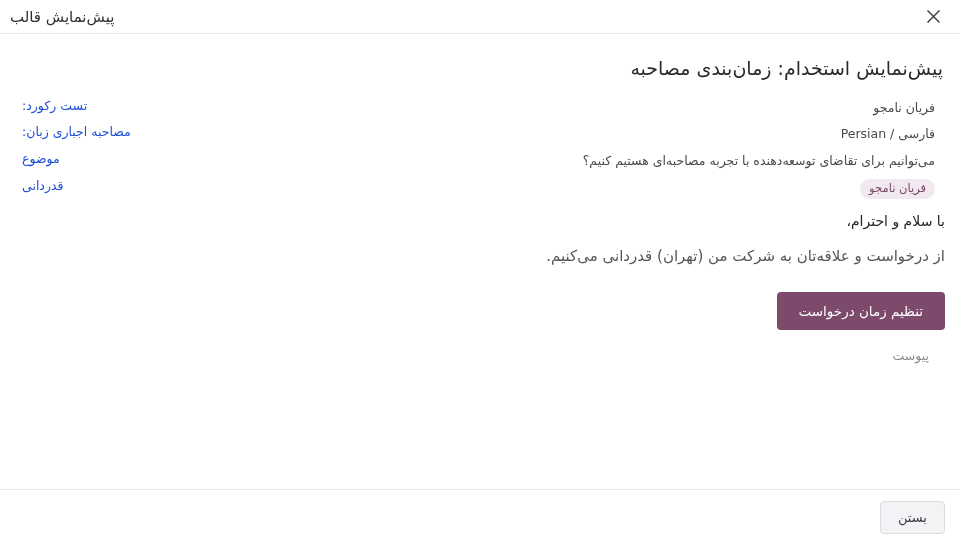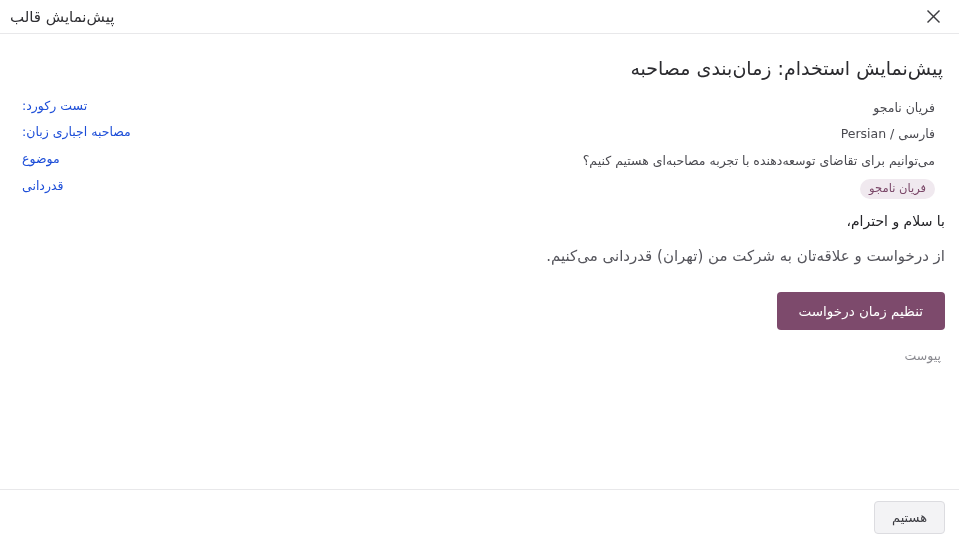--- a/index.html
+++ b/index.html
@@ -135,21 +135,21 @@
   }
   .signoff {
     font-size: 12.5px;
     color: #55555c;
     margin: 0 0 22px 0;
     line-height: 1.8;
   }
   .attach-label {
     font-size: 12.5px;
     color: #8a8a90;
-    margin: 4px;
+    margin: 16px;
   }
 
   
   .modal-footer {
     flex: 0 0 56px;
     border-top: 1px solid #e8e8ea;
     display: flex;
     align-items: center;
     justify-content: flex-start;
     padding: 0 14px;
@@ -216,16 +216,16 @@
       <div class="cta-wrap">
         <button class="cta-button">تنظیم زمان درخواست</button>
       </div>
 
       <p class="attach-label">پیوست</p>
     </div>
 
   </div>
 
   <div class="modal-footer">
-    <button class="footer-btn">هستیم</button>
+    <button class="footer-btn">بستن</button>
   </div>
 
 </div>
 
 </body></html>

